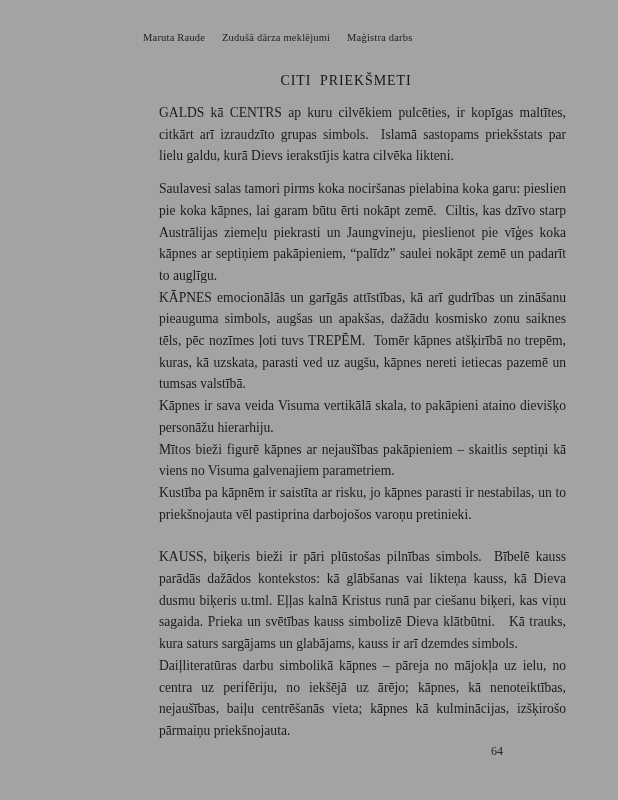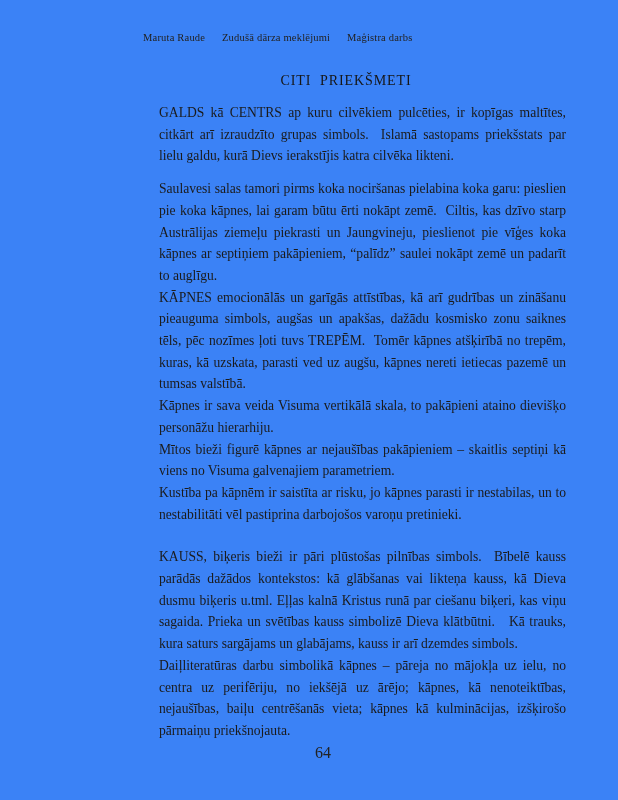--- a/index.html
+++ b/index.html
@@ -4,21 +4,21 @@
 <style>
   html, body {
     margin: 0;
     padding: 0;
     background: #ffffff;
   }
   .page {
     position: relative;
     width: 618px;
     height: 800px;
-    background: #3b82f6;
+    background: #a3a3a3;
     font-family: "Liberation Serif", "DejaVu Serif", serif;
     color: #1b1b1b;
     overflow: hidden;
   }
   .running-header {
     position: absolute;
     left: 143px;
     top: 31px;
     font-size: 10.5px;
     line-height: 13px;
@@ -63,22 +63,22 @@
     margin-bottom: 11px;
   }
   .para.gap-before {
     margin-top: 21px;
   }
   .page-number {
     position: absolute;
     left: 143px;
     top: 744px;
     width: 360px;
-    text-align: center;
-    font-size: 16px;
+    text-align: right;
+    font-size: 12px;
     color: #222;
   }
 </style>
 </head>
 <body>
 
 <div class="page">
 
   <div class="running-header">
     <span>Maruta Raude</span>
@@ -87,20 +87,20 @@
   </div>
 
   <h1 class="section-title">CITI  PRIEKŠMETI</h1>
 
   <div class="body-text">
     <p class="para gap-after">GALDS kā CENTRS ap kuru cilvēkiem pulcēties, ir kopīgas maltītes, citkārt arī izraudzīto grupas simbols.  Islamā sastopams priekšstats par lielu galdu, kurā Dievs ierakstījis katra cilvēka likteni.</p>
     <p class="para">Saulavesi salas tamori pirms koka nociršanas pielabina koka garu: pieslien pie koka kāpnes, lai garam būtu ērti nokāpt zemē.  Ciltis, kas dzīvo starp Austrālijas ziemeļu piekrasti un Jaungvineju, pieslienot pie vīģes koka kāpnes ar septiņiem pakāpieniem, “palīdz” saulei nokāpt zemē un padarīt to auglīgu.</p>
     <p class="para">KĀPNES emocionālās un garīgās attīstības, kā arī gudrības un zināšanu pieauguma simbols, augšas un apakšas, dažādu kosmisko zonu saiknes tēls, pēc nozīmes ļoti tuvs TREPĒM.  Tomēr kāpnes atšķirībā no trepēm, kuras, kā uzskata, parasti ved uz augšu, kāpnes nereti ietiecas pazemē un tumsas valstībā.</p>
     <p class="para">Kāpnes ir sava veida Visuma vertikālā skala, to pakāpieni ataino dievišķo personāžu hierarhiju.</p>
     <p class="para">Mītos bieži figurē kāpnes ar nejaušības pakāpieniem – skaitlis septiņi kā viens no Visuma galvenajiem parametriem.</p>
-    <p class="para">Kustība pa kāpnēm ir saistīta ar risku, jo kāpnes parasti ir nestabilas, un to nestabilitāti vēl pastiprina darbojošos varoņu pretinieki.</p>
+    <p class="para">Kustība pa kāpnēm ir saistīta ar risku, jo kāpnes parasti ir nestabilas, un to priekšnojauta vēl pastiprina darbojošos varoņu pretinieki.</p>
     <p class="para gap-before">KAUSS, biķeris bieži ir pāri plūstošas pilnības simbols.  Bībelē kauss parādās dažādos kontekstos: kā glābšanas vai likteņa kauss, kā Dieva dusmu biķeris u.tml. Eļļas kalnā Kristus runā par ciešanu biķeri, kas viņu sagaida. Prieka un svētības kauss simbolizē Dieva klātbūtni.   Kā trauks, kura saturs sargājams un glabājams, kauss ir arī dzemdes simbols.</p>
     <p class="para">Daiļliteratūras darbu simbolikā kāpnes – pāreja no mājokļa uz ielu, no centra uz perifēriju, no iekšējā uz ārējo; kāpnes, kā nenoteiktības, nejaušības, baiļu centrēšanās vieta; kāpnes kā kulminācijas, izšķirošo pārmaiņu priekšnojauta.</p>
   </div>
 
   <div class="page-number">64</div>
 
 </div>
 
 </body></html>

